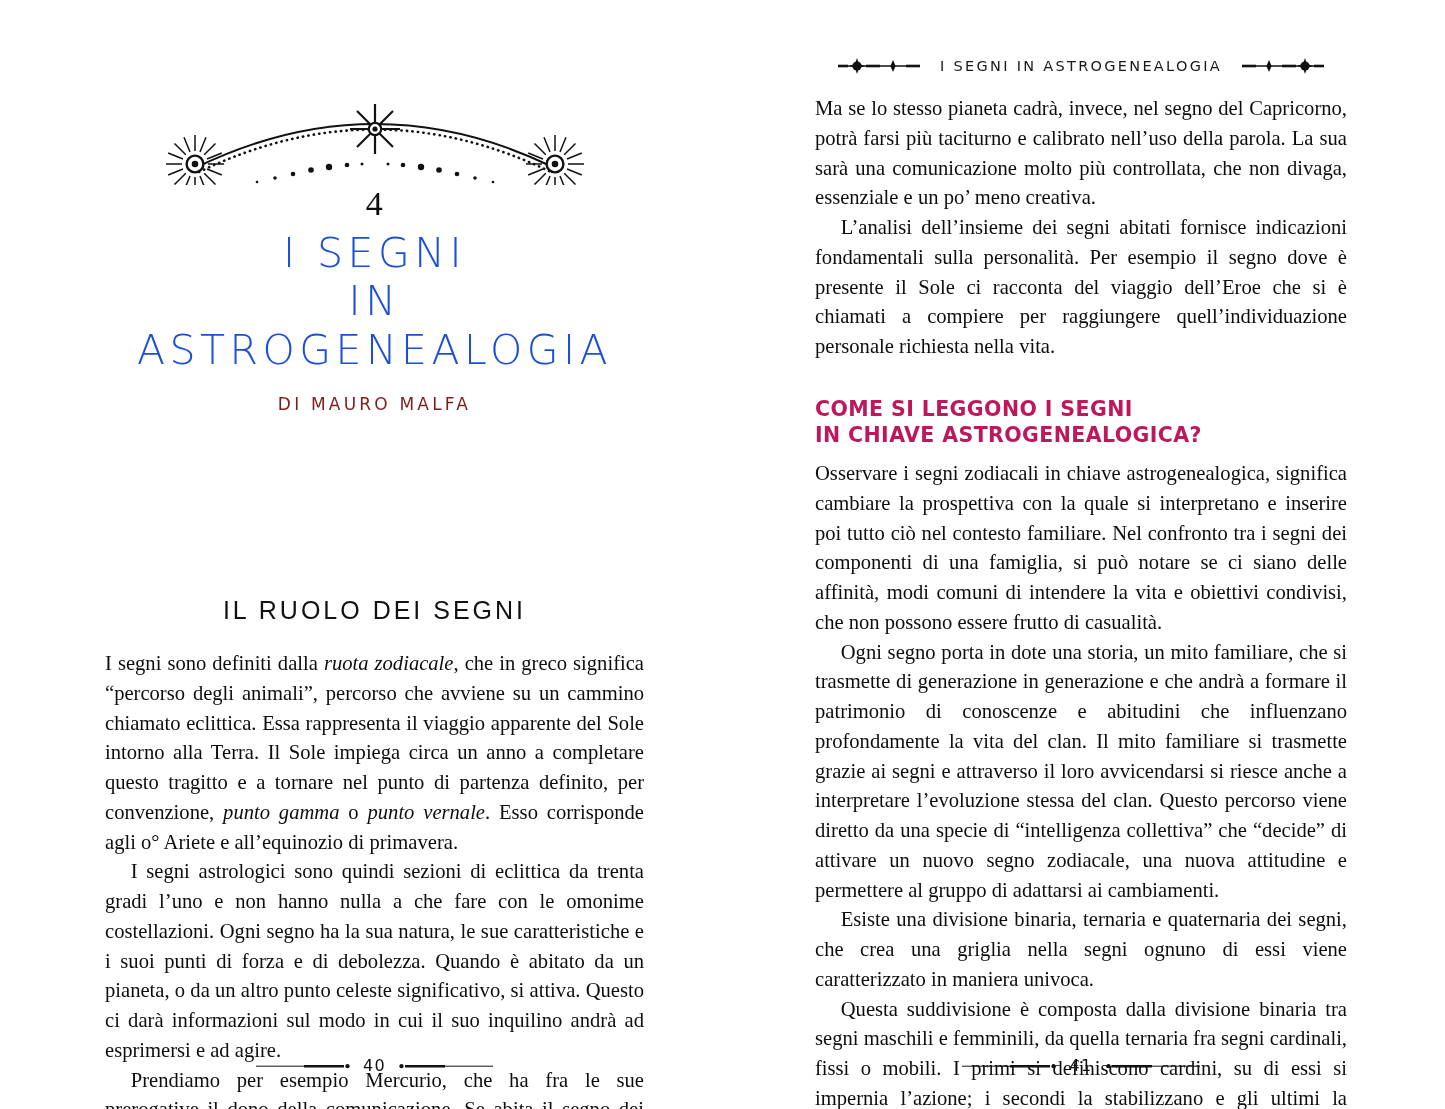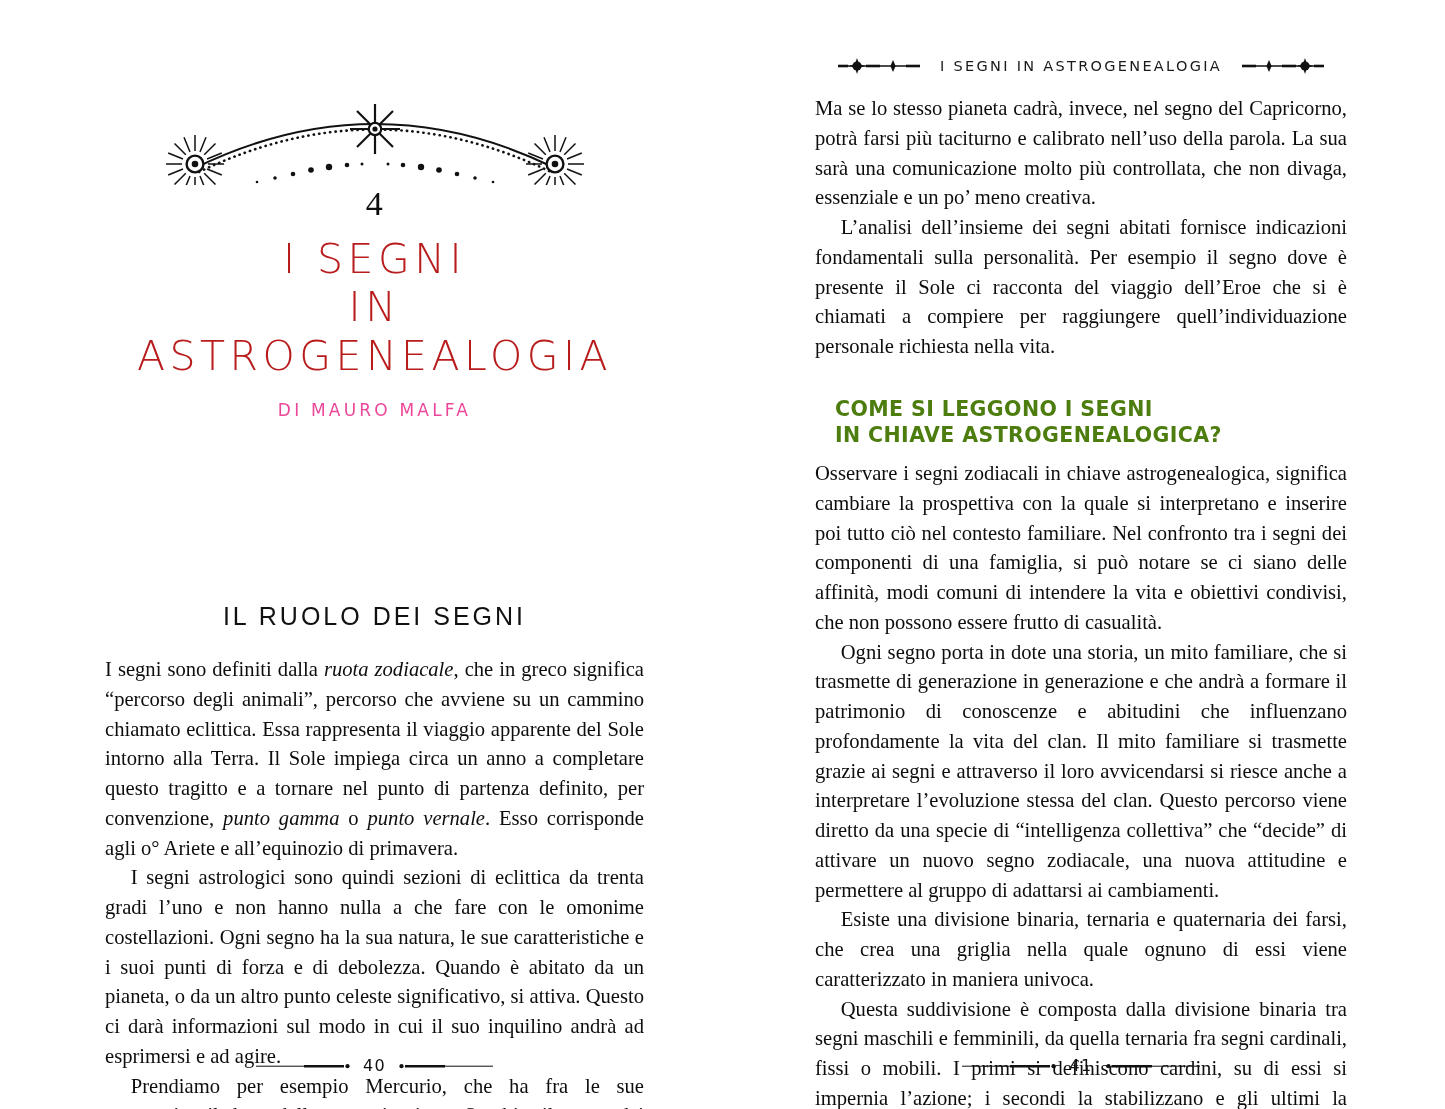--- a/index.html
+++ b/index.html
@@ -51,32 +51,32 @@
     margin-top: 2px;
     letter-spacing: 0.5px;
   }
   .chapter-title {
     text-align: center;
     font-family: "DejaVu Sans", sans-serif;
     font-weight: 300;
     font-size: 41px;
     line-height: 1.18;
     letter-spacing: 4.5px;
-    margin-top: 14px;
+    margin-top: 8px;
     white-space: pre-line;
-    color: #b91c1c;
+    color: #1d4ed8;
   }
   .chapter-author {
     text-align: center;
     font-family: "DejaVu Sans", sans-serif;
     font-weight: 400;
     font-size: 17px;
     letter-spacing: 3.2px;
     margin-top: 20px;
-    color: #ec4899;
+    color: #7f1d1d;
   }
 
   
   .section-heading-centered {
     text-align: center;
     font-family: Liberation Sans, sans-serif;
     font-weight: 400;
     font-size: 25px;
     letter-spacing: 3px;
     margin-top: 182px;
@@ -85,22 +85,21 @@
   }
   .section-heading-left {
     font-family: "DejaVu Sans", sans-serif;
     font-weight: 700;
     font-size: 20.5px;
     letter-spacing: 0.4px;
     line-height: 1.3;
     white-space: pre-line;
     margin-top: 34px;
     margin-bottom: 10px;
-    color: #4d7c0f;
-    margin-left: 20px;
+    color: #be185d;
   }
 
   
   .body-text p {
     margin: 0;
     font-size: 20.6px;
     line-height: 1.445;
     text-align: justify;
     text-justify: inter-word;
     hyphens: manual;
@@ -312,21 +311,21 @@
     </div>
 
     <div style="padding-right:97px;">
       <h2 class="section-heading-left">COME SI LEGGONO I SEGNI
 IN CHIAVE ASTROGENEALOGICA?</h2>
     </div>
 
     <div class="body-text" style="padding-right:97px;">
       <p>Osservare i segni zodiacali in chiave astrogenealogica, significa cambiare la prospettiva con la quale si interpretano e inserire poi tutto ciò nel contesto familiare. Nel confronto tra i segni dei componenti di una famiglia, si può notare se ci siano delle affinità, modi comuni di intendere la vita e obiettivi condivisi, che non possono essere frutto di casualità.</p>
       <p class="indent">Ogni segno porta in dote una storia, un mito familiare, che si trasmette di generazione in generazione e che andrà a formare il patrimonio di conoscenze e abitudini che influenzano profondamente la vita del clan. Il mito familiare si trasmette grazie ai segni e attraverso il loro avvicendarsi si riesce anche a interpretare l’evoluzione stessa del clan. Questo percorso viene diretto da una specie di “intelligenza collettiva” che “decide” di attivare un nuovo segno zodiacale, una nuova attitudine e permettere al gruppo di adattarsi ai cambiamenti.</p>
-      <p class="indent">Esiste una divisione binaria, ternaria e quaternaria dei farsi, che crea una griglia nella quale ognuno di essi viene caratterizzato in maniera univoca.</p>
+      <p class="indent">Esiste una divisione binaria, ternaria e quaternaria dei segni, che crea una griglia nella segni ognuno di essi viene caratterizzato in maniera univoca.</p>
       <p class="indent">Questa suddivisione è composta dalla divisione binaria tra segni maschili e femminili, da quella ternaria fra segni cardinali, fissi o mobili. I primi si definiscono cardini, su di essi si impernia l’azione; i secondi la stabilizzano e gli ultimi la trasformano.</p>
     </div>
 
     <div class="folio">
       <svg class="rule-orn" width="100" height="12" viewBox="0 0 100 12" aria-hidden="true">
         <path d="M 2 6.2 L 90 6.2" stroke="#111" stroke-width="1" fill="none"></path>
         <path d="M 50 6.2 L 90 6.2" stroke="#111" stroke-width="2.4" fill="none"></path>
         <circle cx="93.5" cy="6.2" r="2.1" fill="#111"></circle>
       </svg>
       <span class="folio-number">41</span>

